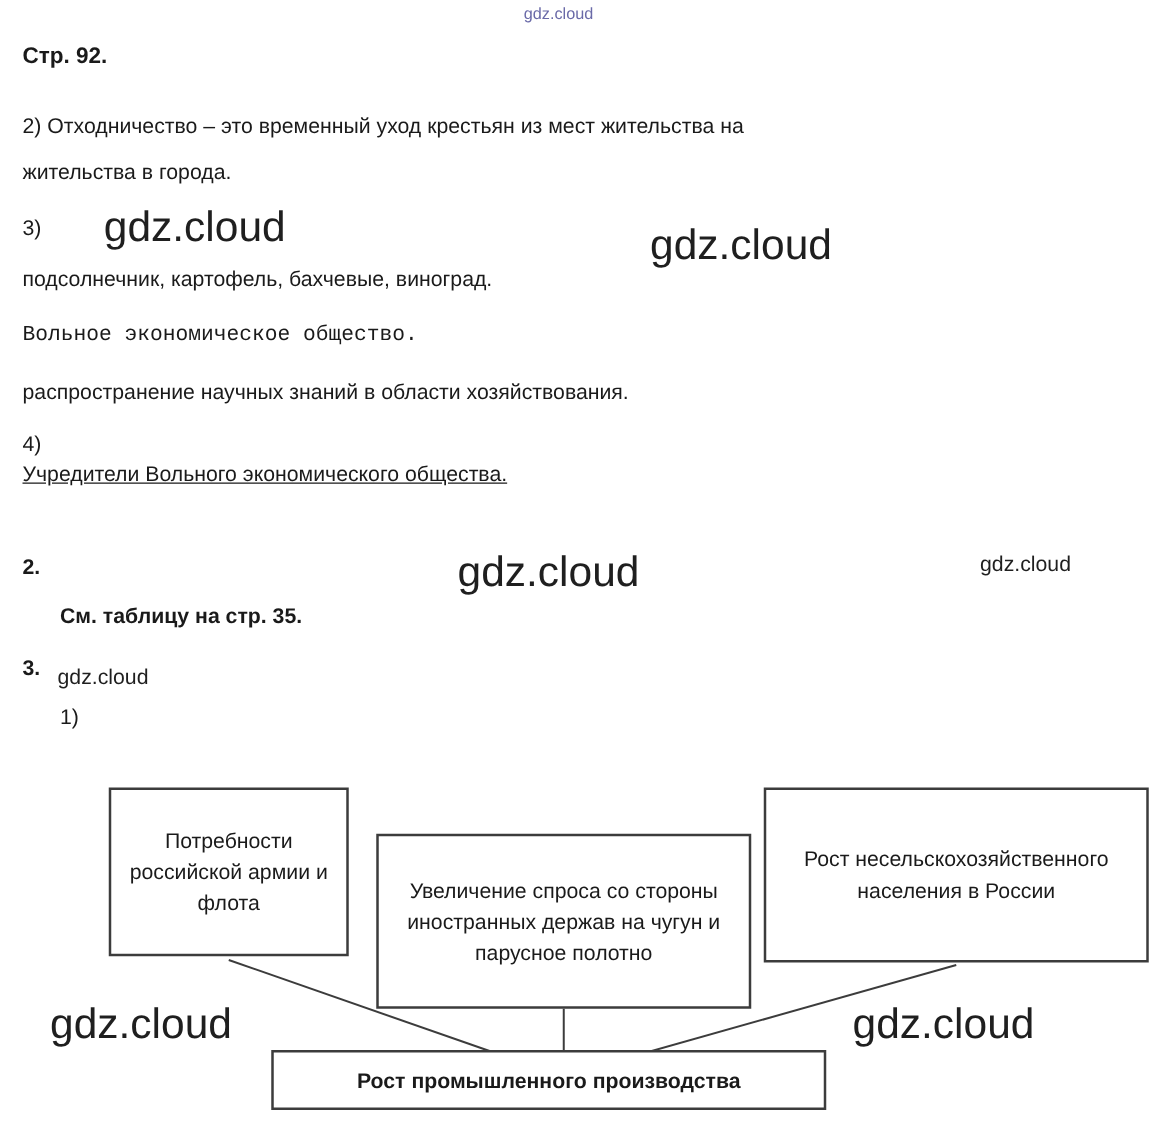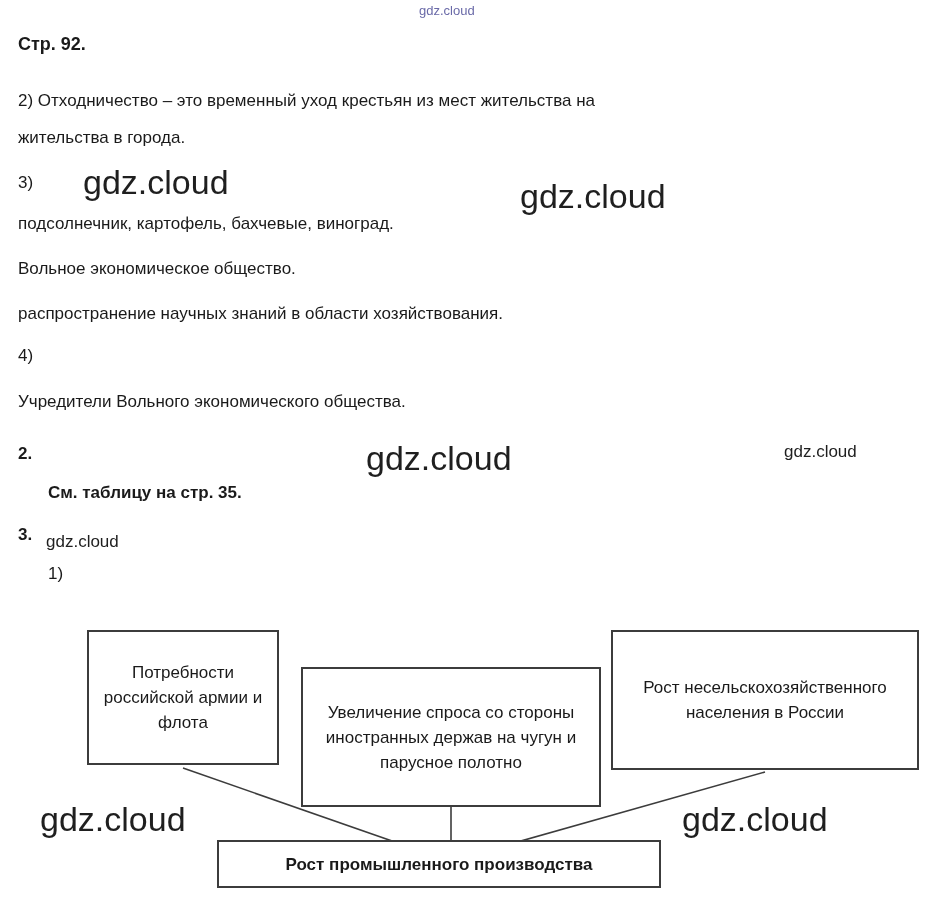--- a/index.html
+++ b/index.html
@@ -48,24 +48,24 @@
     line-height: 22px;
     white-space: nowrap;
   }
   .bold { font-weight: bold; }
 
   .l-page   { left: 18px; top: 33px;  font-size: 18px; }
   .l-2a     { left: 18px; top: 90px;  }
   .l-2b     { left: 18px; top: 127px; }
   .l-3num   { left: 18px; top: 172px; }
   .l-crops  { left: 18px; top: 213px; }
-  .l-soc    { left: 18px; top: 258px; }
+  .l-soc    { left: 18px; top: 258px; font-family: Liberation Mono, monospace; }
   .l-spread { left: 18px; top: 303px; }
   .l-4num   { left: 18px; top: 345px; }
-  .l-found  { left: 18px; top: 391px; }
+  .l-found  { left: 18px; top: 369px; text-decoration: underline; }
   .l-item2  { left: 18px; top: 443px; font-size: 17px; }
   .l-table  { left: 48px; top: 482px; font-size: 17px; }
   .l-item3  { left: 18px; top: 524px; font-size: 17px; }
   .l-1sub   { left: 48px; top: 563px; font-size: 17px; }
 
   
   .diagram {
     position: absolute;
     left: 0; top: 0;
     width: 929px;

